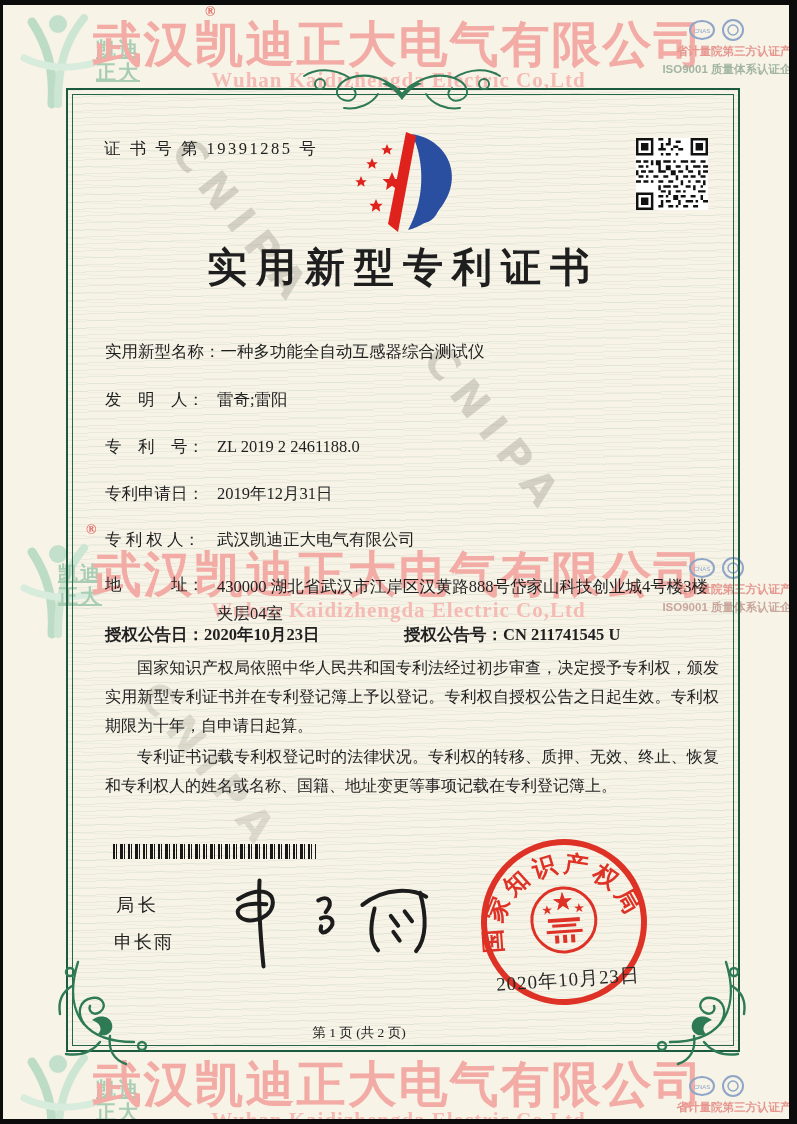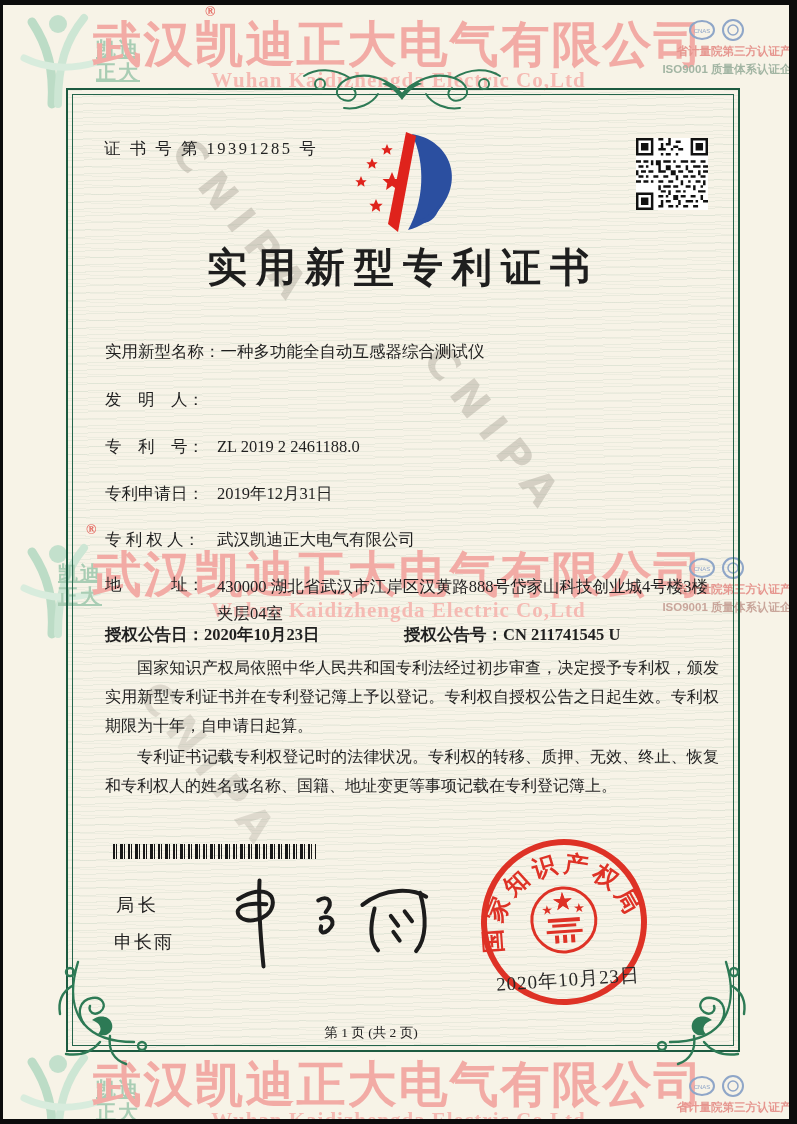--- a/index.html
+++ b/index.html
@@ -63,21 +63,21 @@
   .para{left:105px;width:614px;font-size:16px;line-height:29px;text-align:justify;text-indent:2em;color:#222;}
   #barcode{
     left:113px;top:844px;width:203px;height:15px;
     background:
       repeating-linear-gradient(90deg,#171717 0 2px,rgba(0,0,0,0) 2px 3px,#171717 3px 4px,rgba(0,0,0,0) 4px 7px,#171717 7px 10px,rgba(0,0,0,0) 10px 11px,#171717 11px 12px,rgba(0,0,0,0) 12px 15px);
   }
   #signer-title{left:116px;top:893px;font-size:18px;letter-spacing:4px;color:#1d1d1d;}
   #signer-name{left:114px;top:930px;font-size:18px;letter-spacing:2px;color:#1d1d1d;}
   #signature{left:215px;top:872px;}
   #seal{left:476px;top:834px;}
-  #page-note{left:68px;width:582px;top:1024px;text-align:center;font-size:13.5px;color:#222;padding-left:12px;}
+  #page-note{left:68px;width:582px;top:1024px;text-align:center;font-size:13.5px;color:#222;}
   #footer-note{left:0;width:797px;top:1068px;text-align:center;font-size:15.5px;color:#1c1c1c;z-index:12;}
 </style>
 </head>
 <body>
 
 <div id="page">
 
   <div id="waves"></div>
 
   <div class="band" style="top:4px">
@@ -231,20 +231,21 @@
   </svg>
 
   <div class="content" id="title">实用新型专利证书</div>
 
   <div class="content frow" style="top:340px">
     <span class="lab">实用新型名称：</span>
     <span class="val">一种多功能全自动互感器综合测试仪</span>
   </div>
   <div class="content frow" style="top:388px">
     <span class="lab">发　明　人：</span>
+    <span class="val">雷奇;雷阳</span>
   </div>
   <div class="content frow" style="top:435px">
     <span class="lab">专　利　号：</span>
     <span class="val">ZL 2019 2 2461188.0</span>
   </div>
   <div class="content frow" style="top:482px">
     <span class="lab">专利申请日：</span>
     <span class="val">2019年12月31日</span>
   </div>
   <div class="content frow" style="top:528px">

